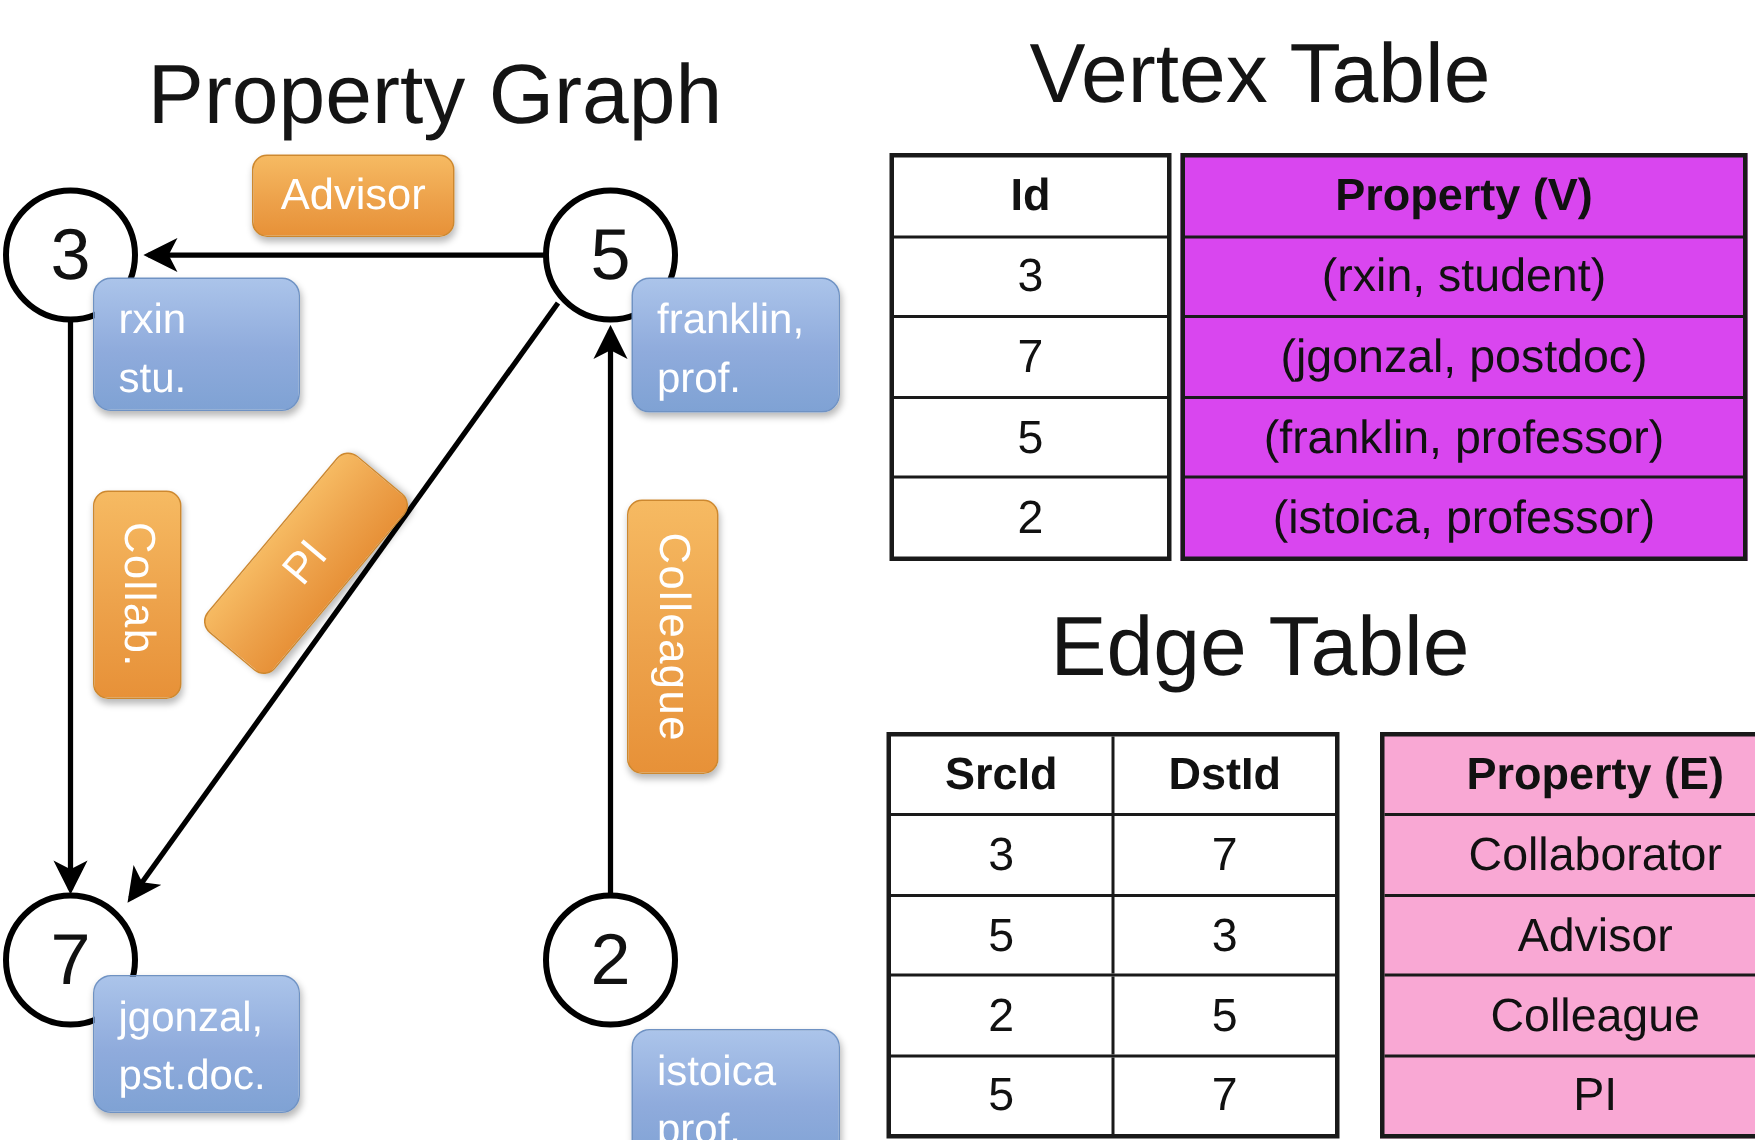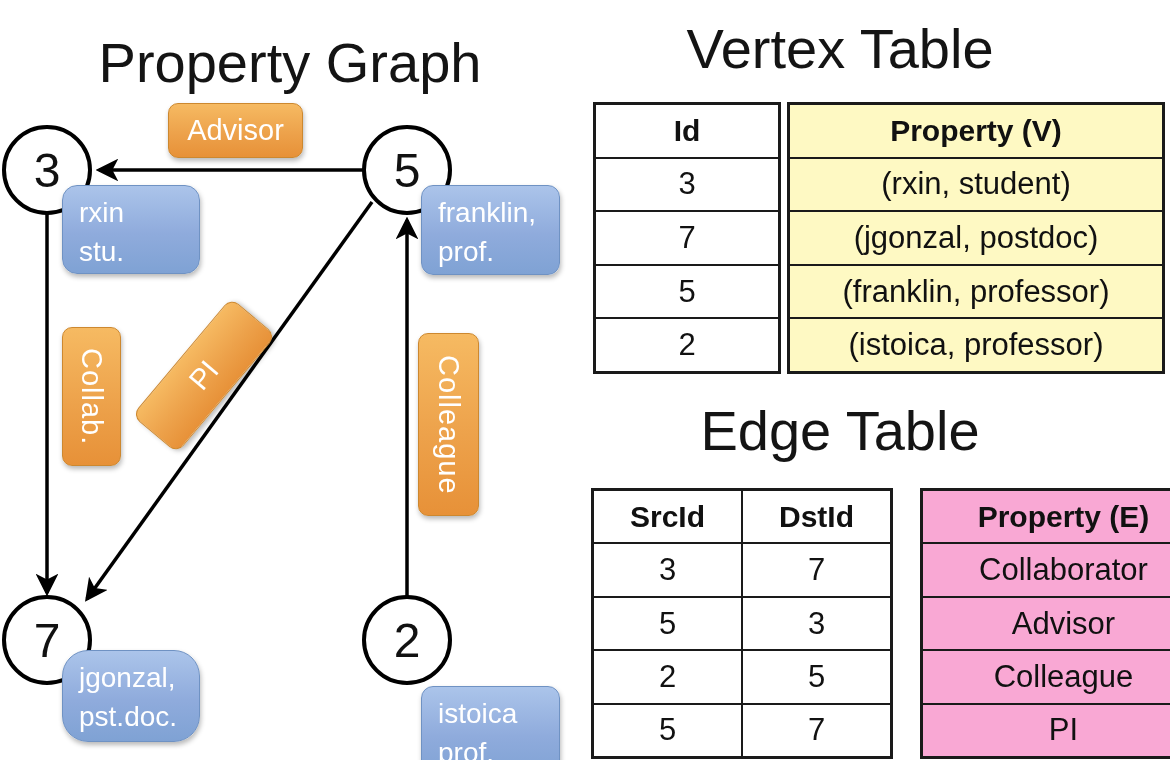--- a/index.html
+++ b/index.html
@@ -89,29 +89,29 @@
   <div class="node" style="left:362px; top:125px;">
     <span>5</span>
   </div>
   <div class="node" style="left:2px; top:595px;">
     <span>7</span>
   </div>
   <div class="node" style="left:362px; top:595px;">
     <span>2</span>
   </div>
 
-  <div class="vbox" style="left:62px; top:185px; width:138px; height:89px;border-radius:15px;">
+  <div class="vbox" style="left:62px; top:185px; width:138px; height:89px;">
     <div>rxin</div>
     <div>stu.</div>
   </div>
   <div class="vbox" style="left:421px; top:185px; width:139px; height:90px;">
     <div>franklin,</div>
     <div>prof.</div>
   </div>
-  <div class="vbox" style="left:62px; top:650px; width:138px; height:92px;border-radius:26px;">
+  <div class="vbox" style="left:62px; top:650px; width:138px; height:92px;">
     <div>jgonzal,</div>
     <div>pst.doc.</div>
   </div>
   <div class="vbox" style="left:421px; top:650px; width:139px; height:92px;margin-top:36px;">
     <div>istoica</div>
     <div>prof.</div>
   </div>
 
   <div class="tbl" style="left:593px; top:102px; width:188px; height:272px;">
     <div class="row hdr">
@@ -124,21 +124,21 @@
         <span>7</span>
       </div>
     <div class="row">
         <span>5</span>
       </div>
     <div class="row">
         <span>2</span>
       </div>
   </div>
 
-  <div class="tbl" style="left:787px; top:102px; width:378px; height:272px; background:#fef9c3;">
+  <div class="tbl" style="left:787px; top:102px; width:378px; height:272px; background:#d946ef;">
     <div class="row hdr">
         <span>Property (V)</span>
       </div>
     <div class="row">
         <span>(rxin, student)</span>
       </div>
     <div class="row">
         <span>(jgonzal, postdoc)</span>
       </div>
     <div class="row">

